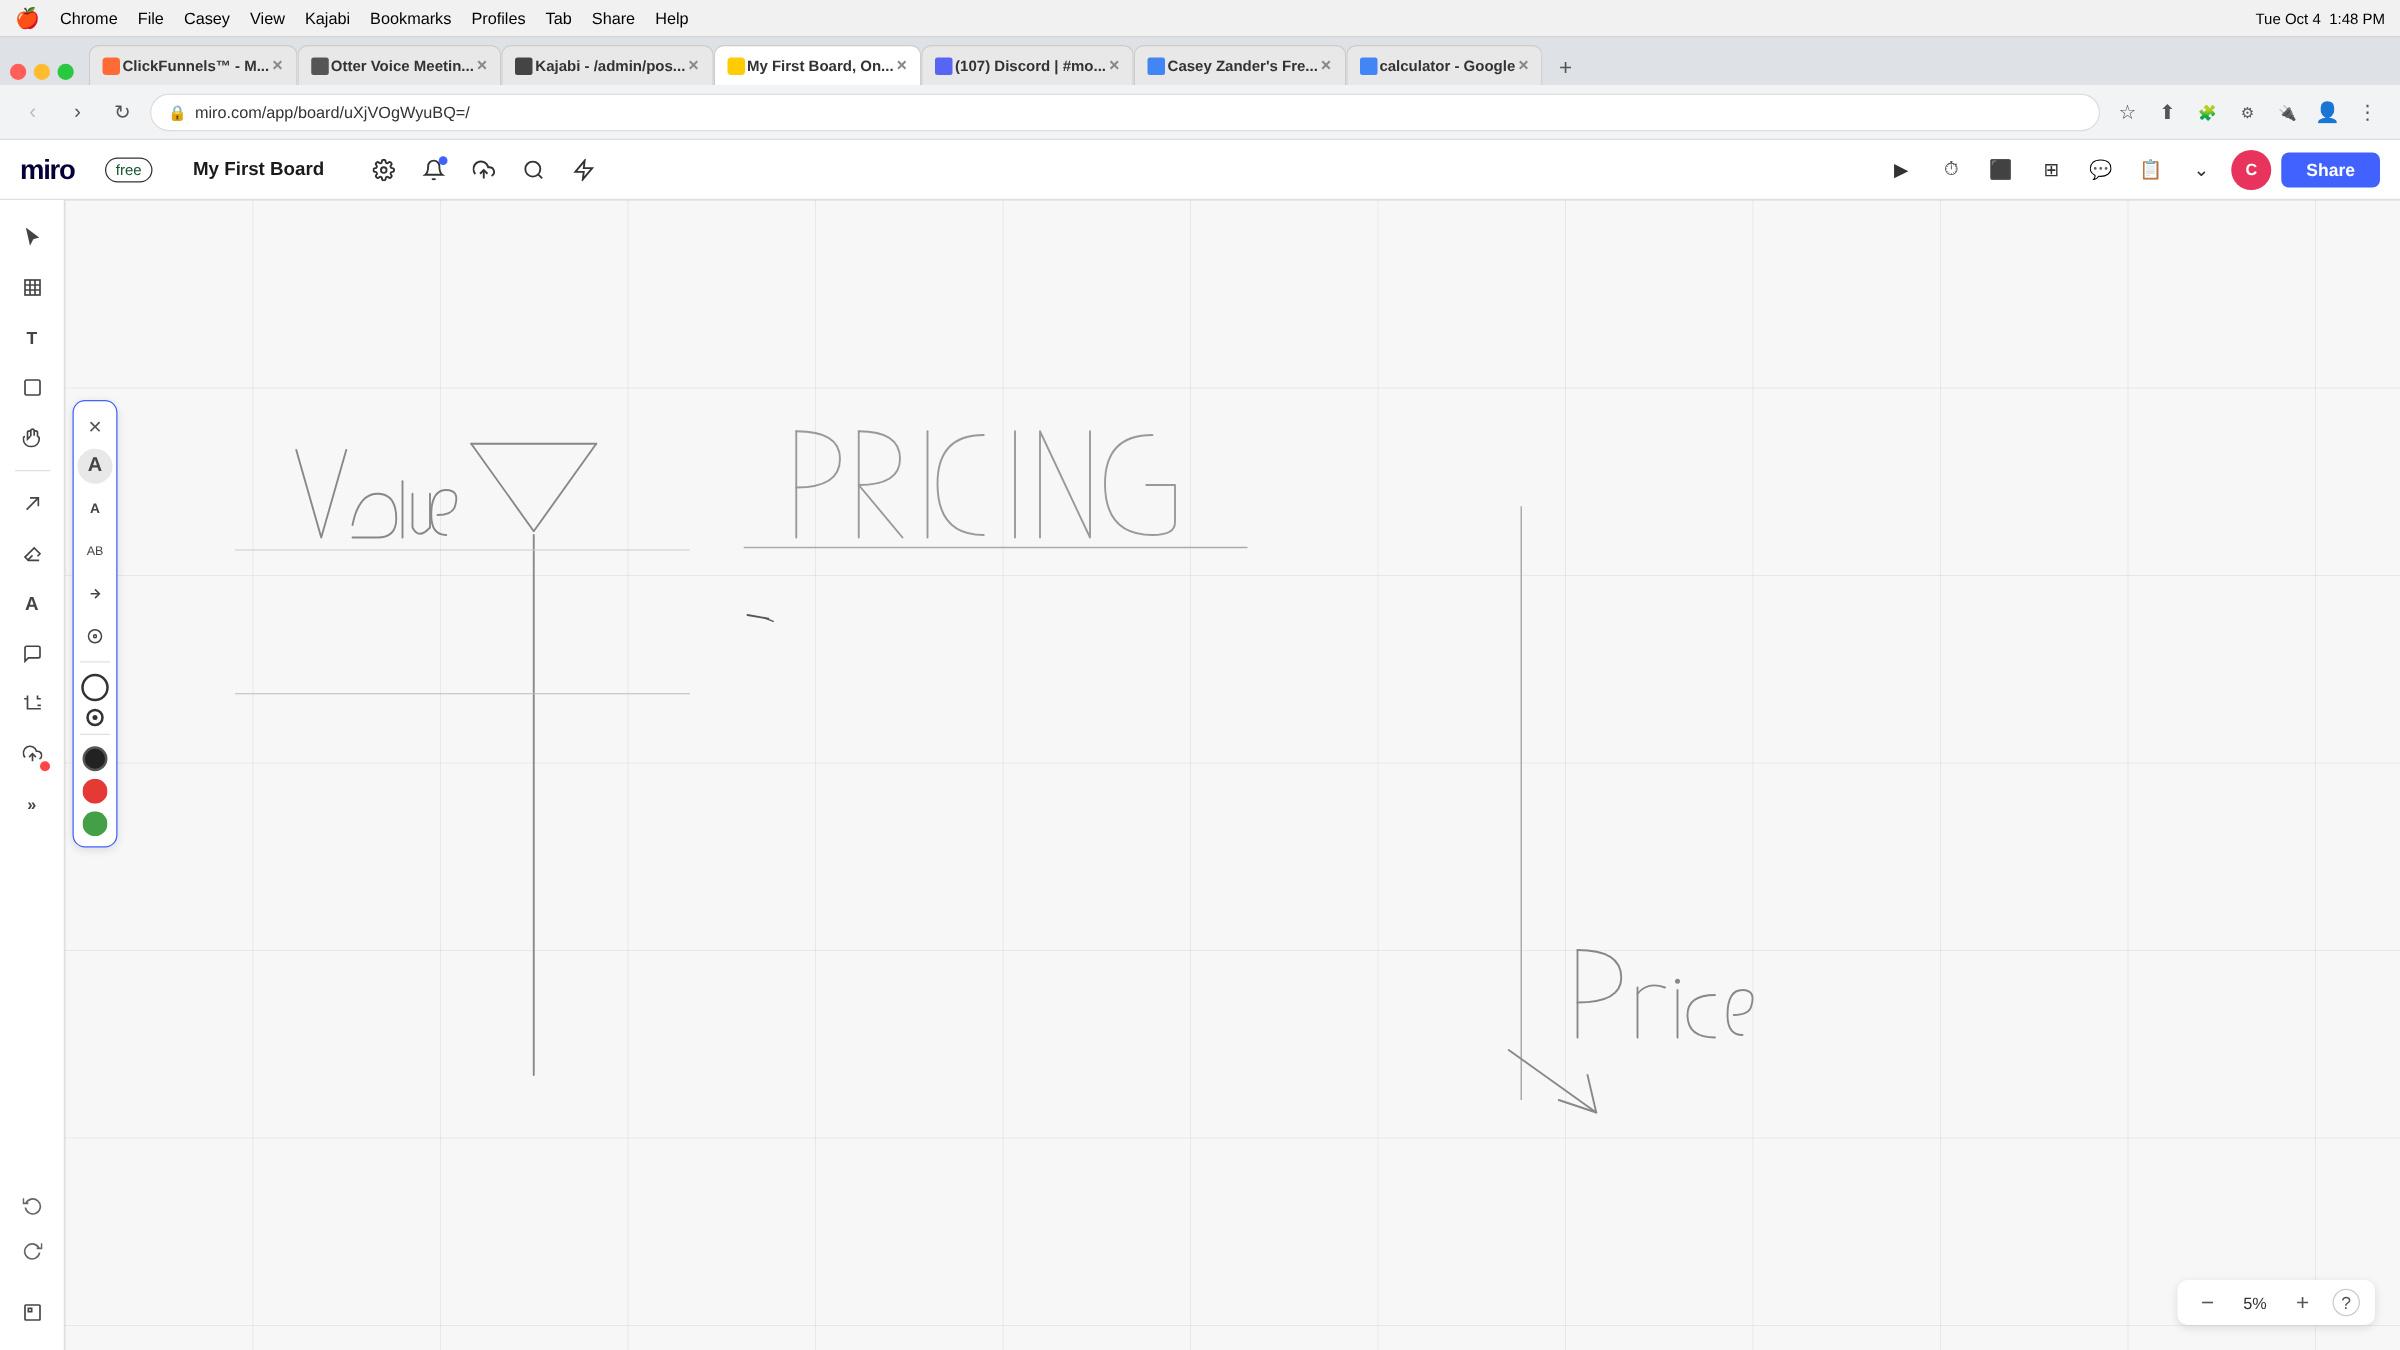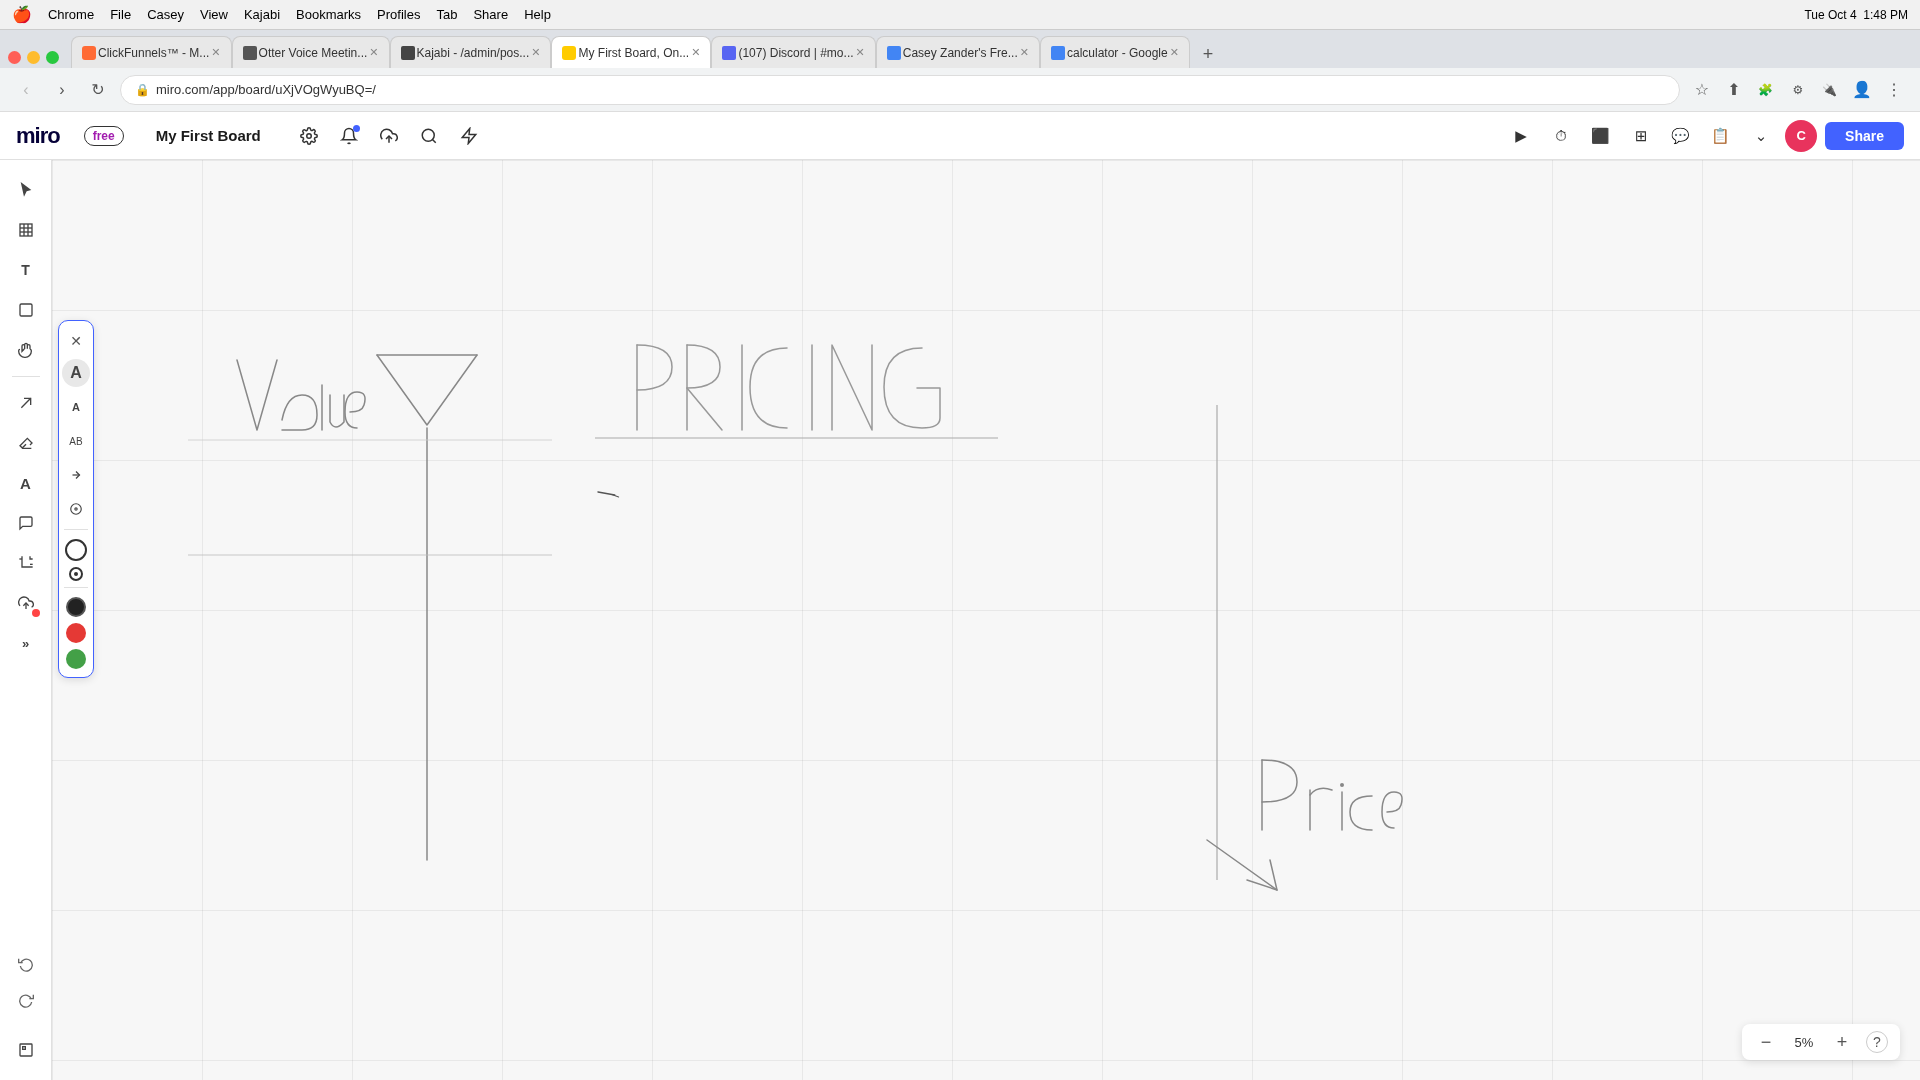--- a/index.html
+++ b/index.html
@@ -47,20 +47,21 @@
       background: #e8e8e8;
       border-radius: 8px 8px 0 0;
       font-size: 12px;
       color: #333;
       max-width: 200px;
       min-width: 120px;
       gap: 2px;
       cursor: pointer;
       border: 1px solid #ccc;
       border-bottom: none;
+      font-weight: bold;
     }
     .tab.active {
       background: #fff;
       z-index: 2;
     }
     .tab-favicon { width: 14px; height: 14px; border-radius: 2px; flex-shrink: 0; }
     .tab-title { overflow: hidden; text-overflow: ellipsis; white-space: nowrap; flex: 1; }
     .tab-close { font-size: 11px; color: #888; flex-shrink: 0; cursor: pointer; }
     .tab-new { margin-left: 4px; font-size: 18px; color: #555; cursor: pointer; width: 28px; height: 28px; display: flex; align-items: center; justify-content: center; }
 
@@ -102,22 +103,22 @@
       border-bottom: 1px solid #e0e0e0;
       position: relative;
     }
     .miro-logo { font-size: 22px; font-weight: 800; color: #050038; letter-spacing: -1px; }
     .badge-free {
       background: #fff;
       border: 1.5px solid #333;
       border-radius: 12px;
       padding: 2px 8px;
       font-size: 12px;
-      font-weight: 700;
-      color: #a21caf;
+      font-weight: 400;
+      color: #14532d;
     }
     .board-name {
       font-size: 15px;
       font-weight: 600;
       color: #1a1a1a;
       padding: 4px 8px;
       border-radius: 4px;
       cursor: pointer;
     }
     .app-bar-tools { display: flex; align-items: center; gap: 8px; }

